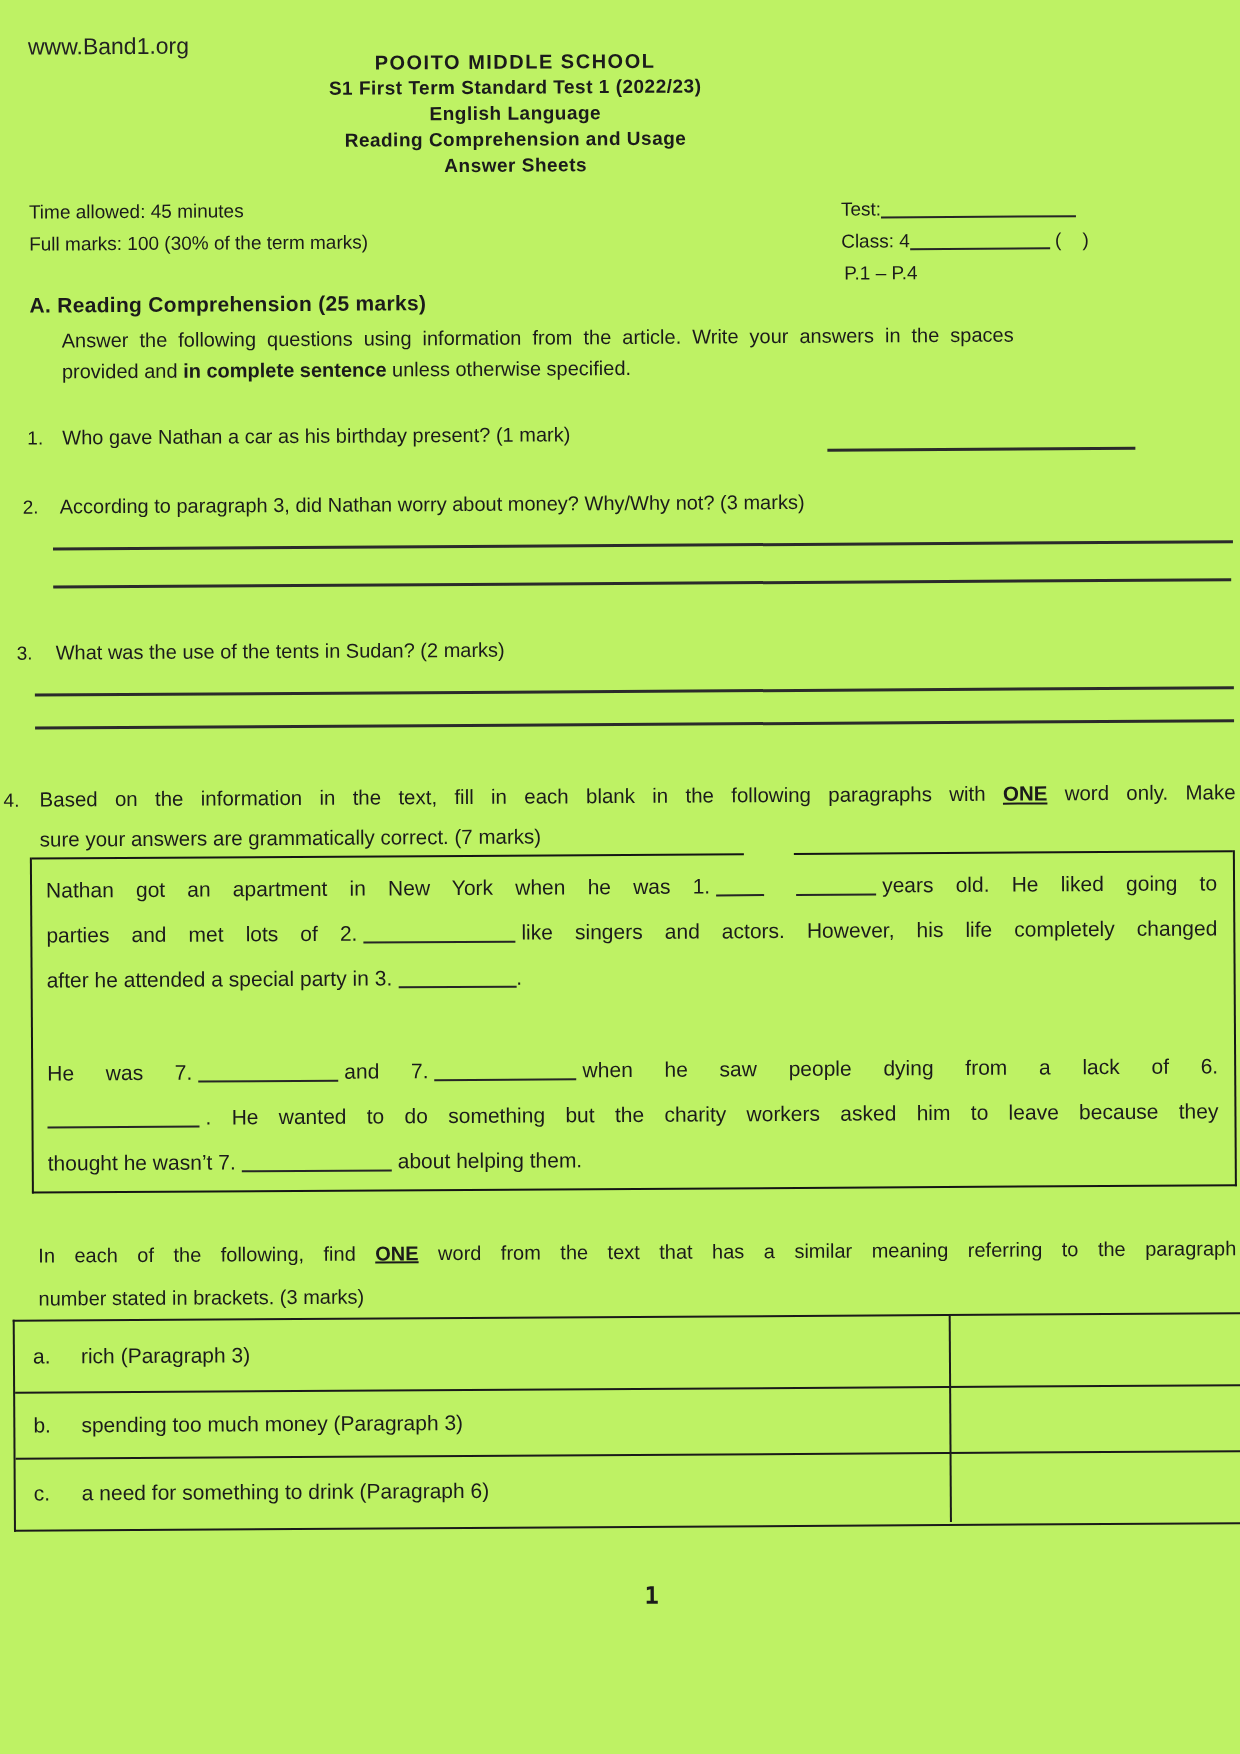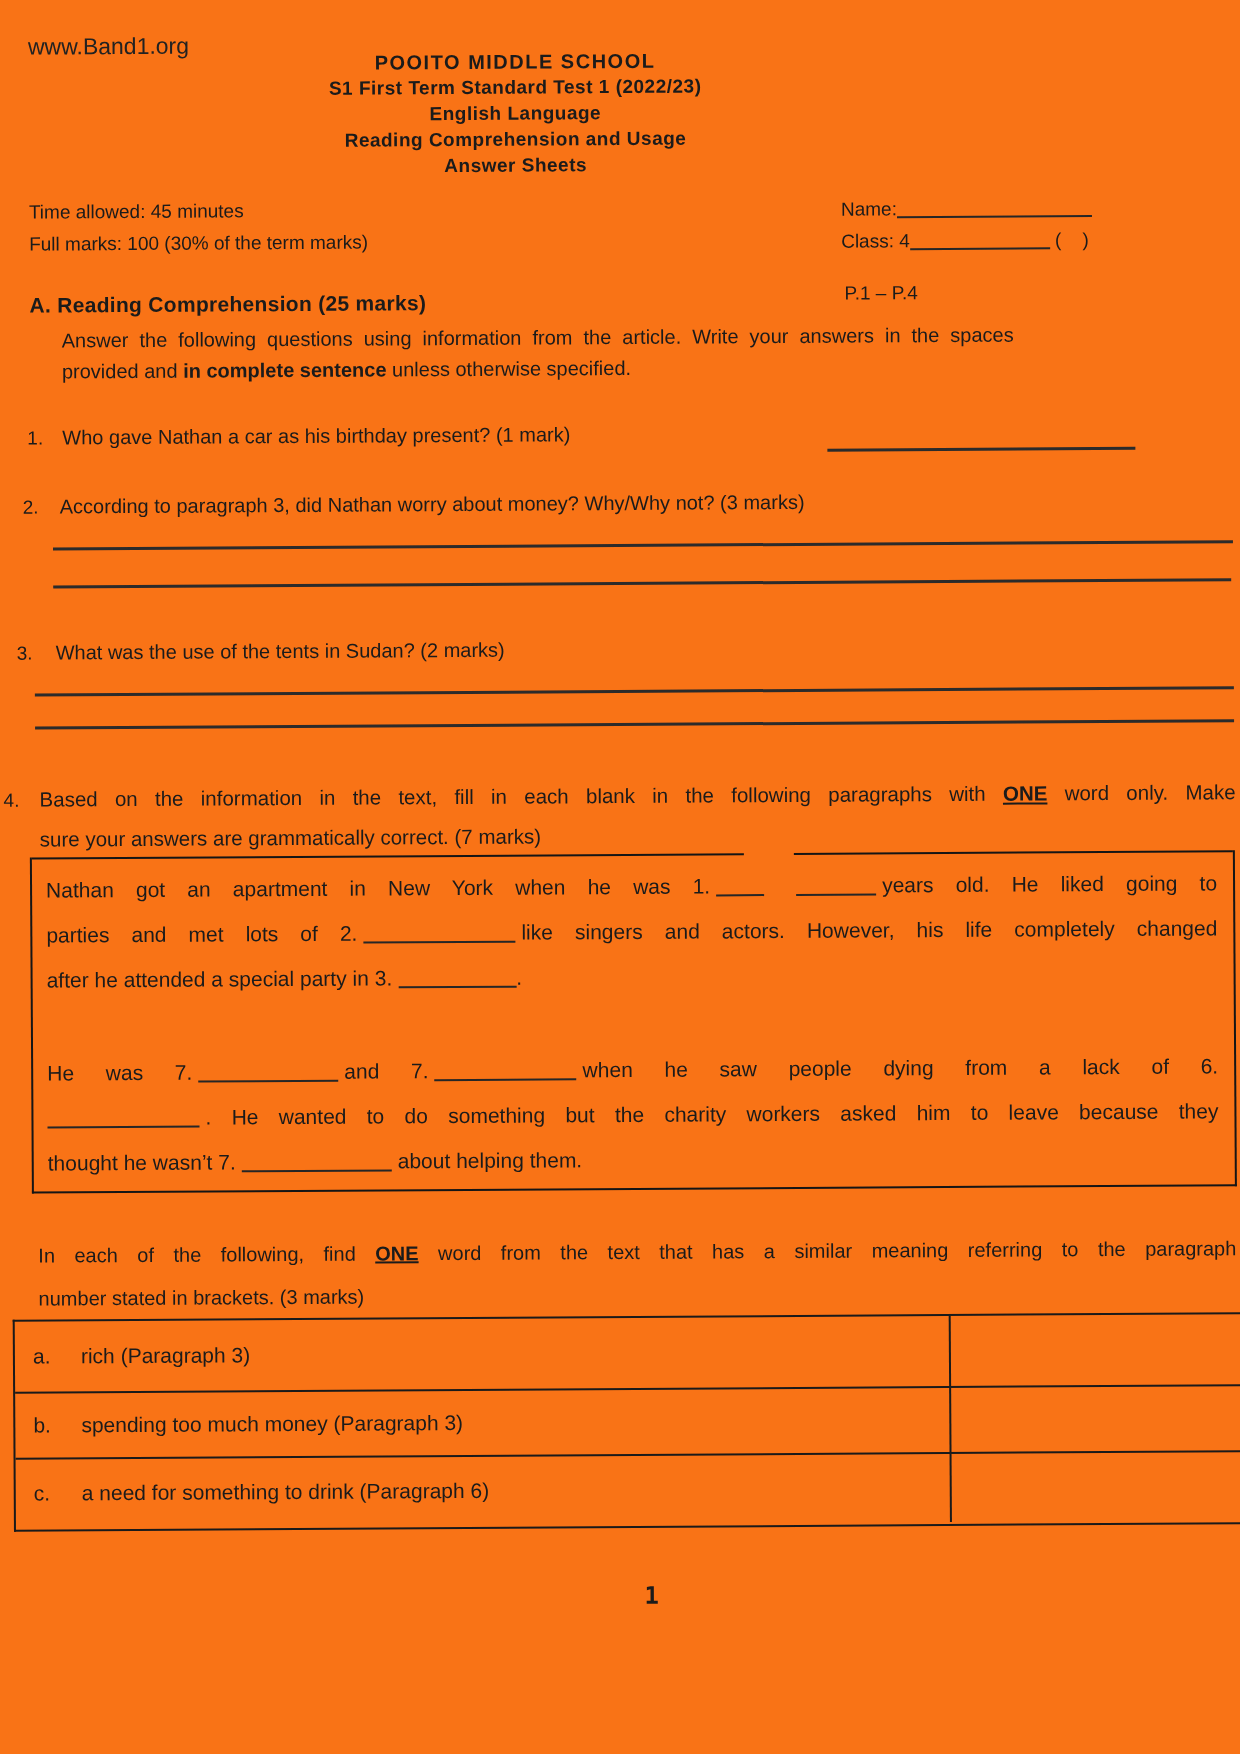--- a/index.html
+++ b/index.html
@@ -1,18 +1,18 @@
 <!DOCTYPE html>
 <html><head>
 <meta charset="utf-8">
 <style>
   html,body { margin:0; padding:0; background:#ffffff; }
   .page {
     position:relative; width:1240px; height:1754px;
-    background:#f97316; color:#1b1b1b;
+    background:#bef264; color:#1b1b1b;
     font-family:"Liberation Sans", sans-serif;
     overflow:hidden;
   }
   .scan { position:absolute; inset:0; transform:rotate(-0.35deg); transform-origin:50% 50%; }
   .abs { position:absolute; }
 
   .watermark { left:33px; top:30px; font-size:23px; color:#222; }
 
   .header { left:140px; top:48px; width:760px; text-align:center; font-weight:bold; }
   .header > div { line-height:26px; }
@@ -84,27 +84,27 @@
     <div class="h-test">S1 First Term Standard Test 1 (2022/23)</div>
     <div class="h-subj">English Language</div>
     <div class="h-paper">Reading Comprehension and Usage</div>
     <div class="h-sheet">Answer Sheets</div>
   </div>
 
   <div class="abs info" style="left:33px; top:198px;">Time allowed: 45 minutes</div>
   <div class="abs info" style="left:33px; top:230px;">Full marks: 100 (30% of the term marks)</div>
 
   <div class="abs info" style="left:845px; top:200px;">
-    <span>Name:</span><span class="blank" style="width:195px;"></span>
+    <span>Test:</span><span class="blank" style="width:195px;"></span>
   </div>
   <div class="abs info" style="left:845px; top:232px;">
     <span>Class: 4</span><span class="blank" style="width:140px;"></span>
     <span style="white-space:pre;">(    )</span>
   </div>
-  <div class="abs info" style="left:848px; top:264px;margin-top:20px;">P.1 – P.4</div>
+  <div class="abs info" style="left:848px; top:264px;">P.1 – P.4</div>
 
   <div class="abs secA-head">A.  Reading Comprehension (25 marks)</div>
   <div class="abs secA-instr">
     <span>Answer the following questions using information from the article. Write your answers in the spaces provided and </span><b>in complete sentence</b><span> unless otherwise specified.</span>
   </div>
 
   <div class="abs qnum" style="left:30px; top:424px;">1.</div>
   <div class="abs qtext" style="left:65px; top:423px;">Who gave Nathan a car as his birthday present? (1 mark)</div>
   <div class="ansline" style="left:830px; top:450px; width:308px;"></div>
 

